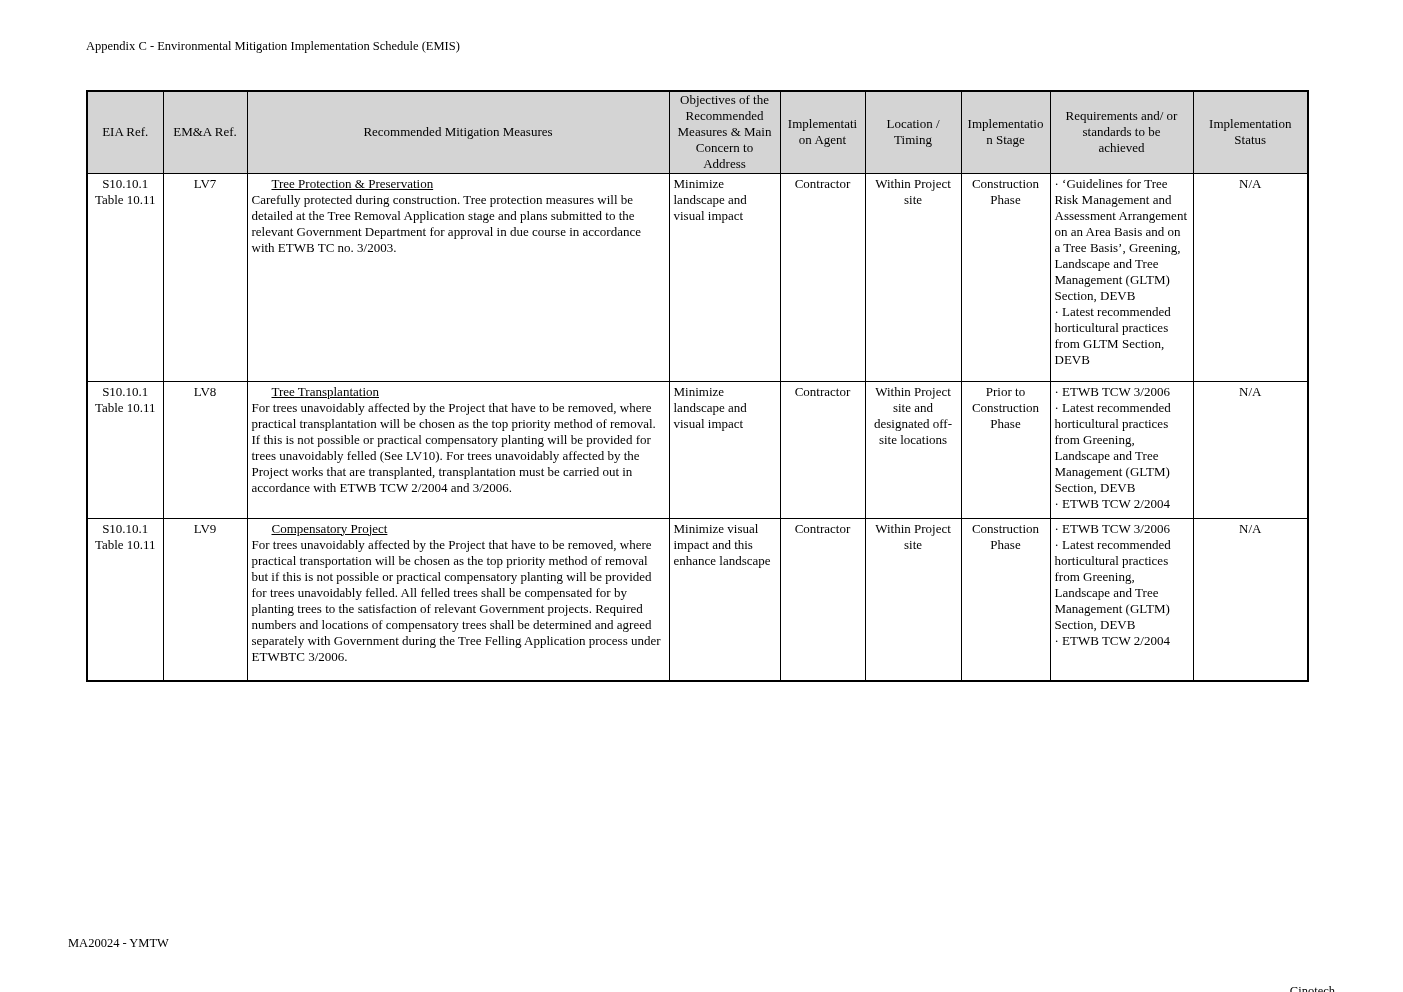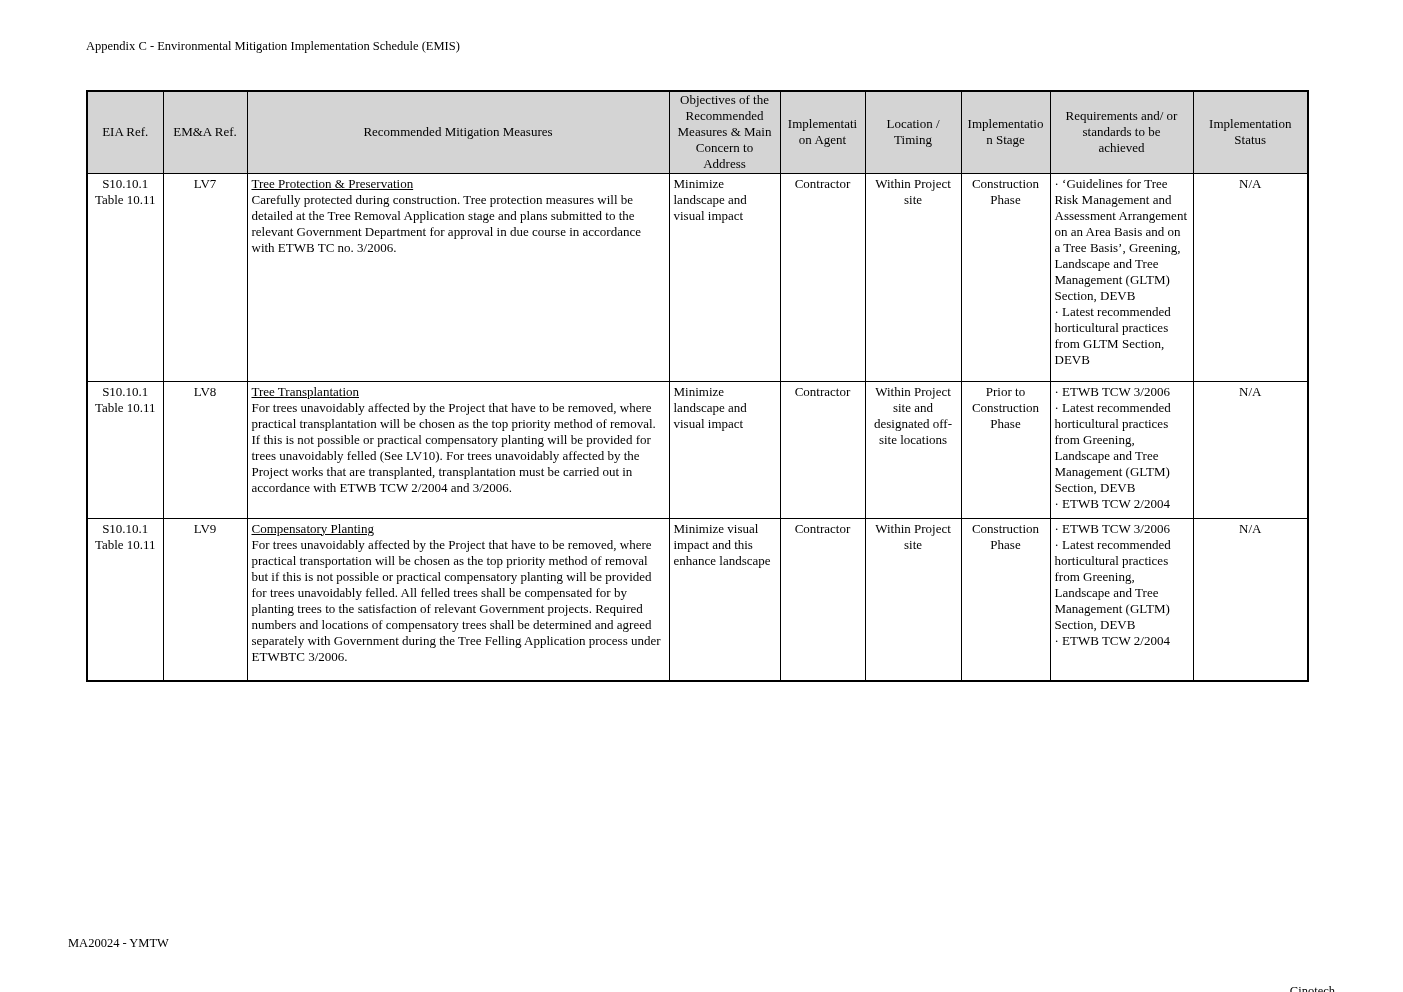--- a/index.html
+++ b/index.html
@@ -56,21 +56,21 @@
     white-space: pre-line;
   }
   tr.r1 .wrap { height: 207px; }
   tr.r2 .wrap { height: 136px; }
   tr.r3 .wrap { height: 161px; }
 
   .c-center { text-align: center; margin-top: 18px; }
   .c-left   { text-align: left; }
 
   .measure-wrap { white-space: normal; }
-  .measure-title { text-decoration: underline; display: block; }
+  .measure-title { text-decoration: underline; display: block; margin-left: 20px; }
   .measure-body { text-align: justify; }
 
   .footer-left, .footer-center, .footer-right {
     position: absolute;
     top: 936px;
     font-size: 12.5px;
     line-height: 15px;
     white-space: nowrap;
   }
   .footer-left  { left: 68px; }
@@ -124,21 +124,21 @@
         <td class="c-center">
             <div class="wrap">S10.10.1
 Table 10.11</div>
           </td>
         <td class="c-center">
             <div class="wrap">LV7</div>
           </td>
         <td class="c-left">
           <div class="wrap measure-wrap">
             <span class="measure-title">Tree Protection &amp; Preservation</span>
-            <span class="measure-body">Carefully protected during construction.  Tree protection measures will be detailed at the Tree Removal Application stage and plans submitted to the relevant Government Department for approval in due course in accordance with ETWB TC no. 3/2006.</span>
+            <span class="measure-body">Carefully protected during construction.  Tree protection measures will be detailed at the Tree Removal Application stage and plans submitted to the relevant Government Department for approval in due course in accordance with ETWB TC no. 3/2003.</span>
           </div>
         </td>
         <td class="c-left">
             <div class="wrap">Minimize landscape and visual impact</div>
           </td>
         <td class="c-center">
             <div class="wrap">Contractor</div>
           </td>
         <td class="c-center">
             <div class="wrap">Within Project site</div>
@@ -192,21 +192,21 @@
       <tr class="r3">
         <td class="c-center">
             <div class="wrap">S10.10.1
 Table 10.11</div>
           </td>
         <td class="c-center">
             <div class="wrap">LV9</div>
           </td>
         <td class="c-left">
           <div class="wrap measure-wrap">
-            <span class="measure-title">Compensatory Planting</span>
+            <span class="measure-title">Compensatory Project</span>
             <span class="measure-body">For trees unavoidably affected by the Project that have to be removed, where practical transportation will be chosen as the top priority method of removal but if this is not possible or practical compensatory planting will be provided for trees unavoidably felled.  All felled trees shall be compensated for by planting trees to the satisfaction of relevant Government projects.  Required numbers and locations of compensatory trees shall be determined and agreed separately with Government during the Tree Felling Application process under ETWBTC 3/2006.</span>
           </div>
         </td>
         <td class="c-left">
             <div class="wrap">Minimize visual impact and this enhance landscape</div>
           </td>
         <td class="c-center">
             <div class="wrap">Contractor</div>
           </td>
         <td class="c-center">

